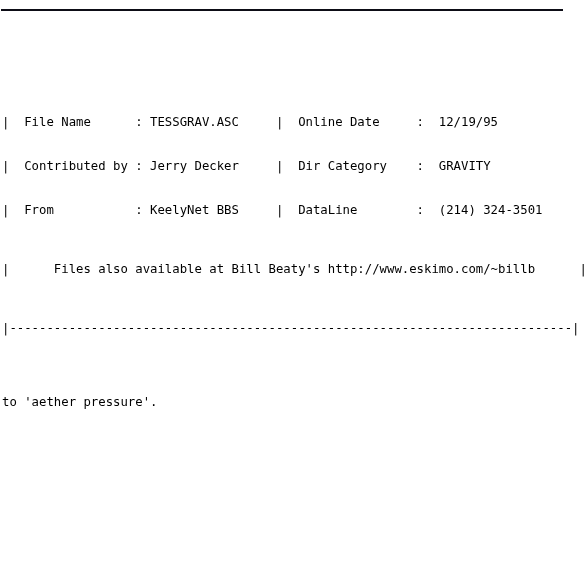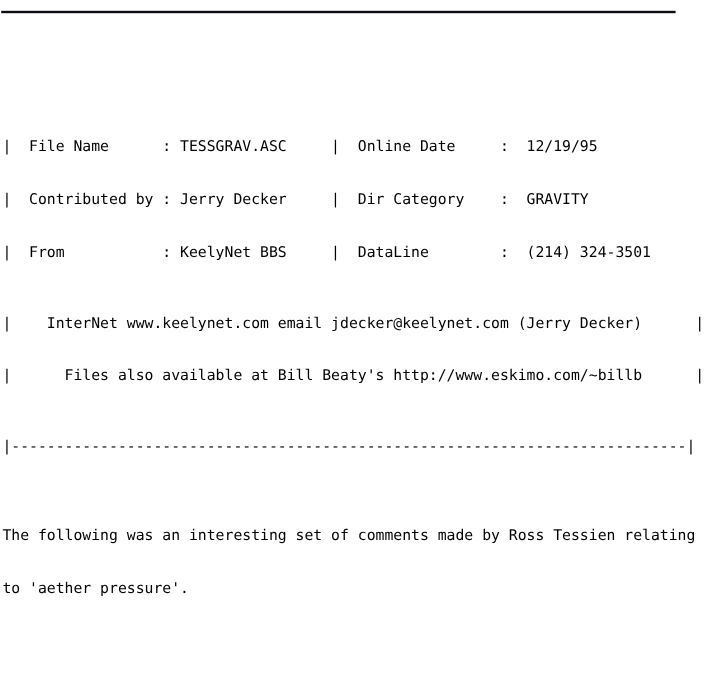--- a/index.html
+++ b/index.html
@@ -66,27 +66,25 @@
 
   <div class="textpane">
 
     <div class="pane-offset"></div>
 
     
     <div class="line">|  File Name      : TESSGRAV.ASC     |  Online Date     :  12/19/95                |</div>
     <div class="line">|  Contributed by : Jerry Decker     |  Dir Category    :  GRAVITY                 |</div>
     <div class="line">|  From           : KeelyNet BBS     |  DataLine        :  (214) 324-3501          |</div>
 
-    <div class="line">|    InterNet www.keelynet.com email jdecker@keelynet.com (Jerry Decker)      |</div>
     <div class="line">|      Files also available at Bill Beaty's http://www.eskimo.com/~billb      |</div>
 
     <div class="line">|----------------------------------------------------------------------------|</div>
 
     
-    <div class="line">The following was an interesting set of comments made by Ross Tessien relating</div>
     <div class="line">to 'aether pressure'.</div>
     
 
     
     
     
     
     
     
 

